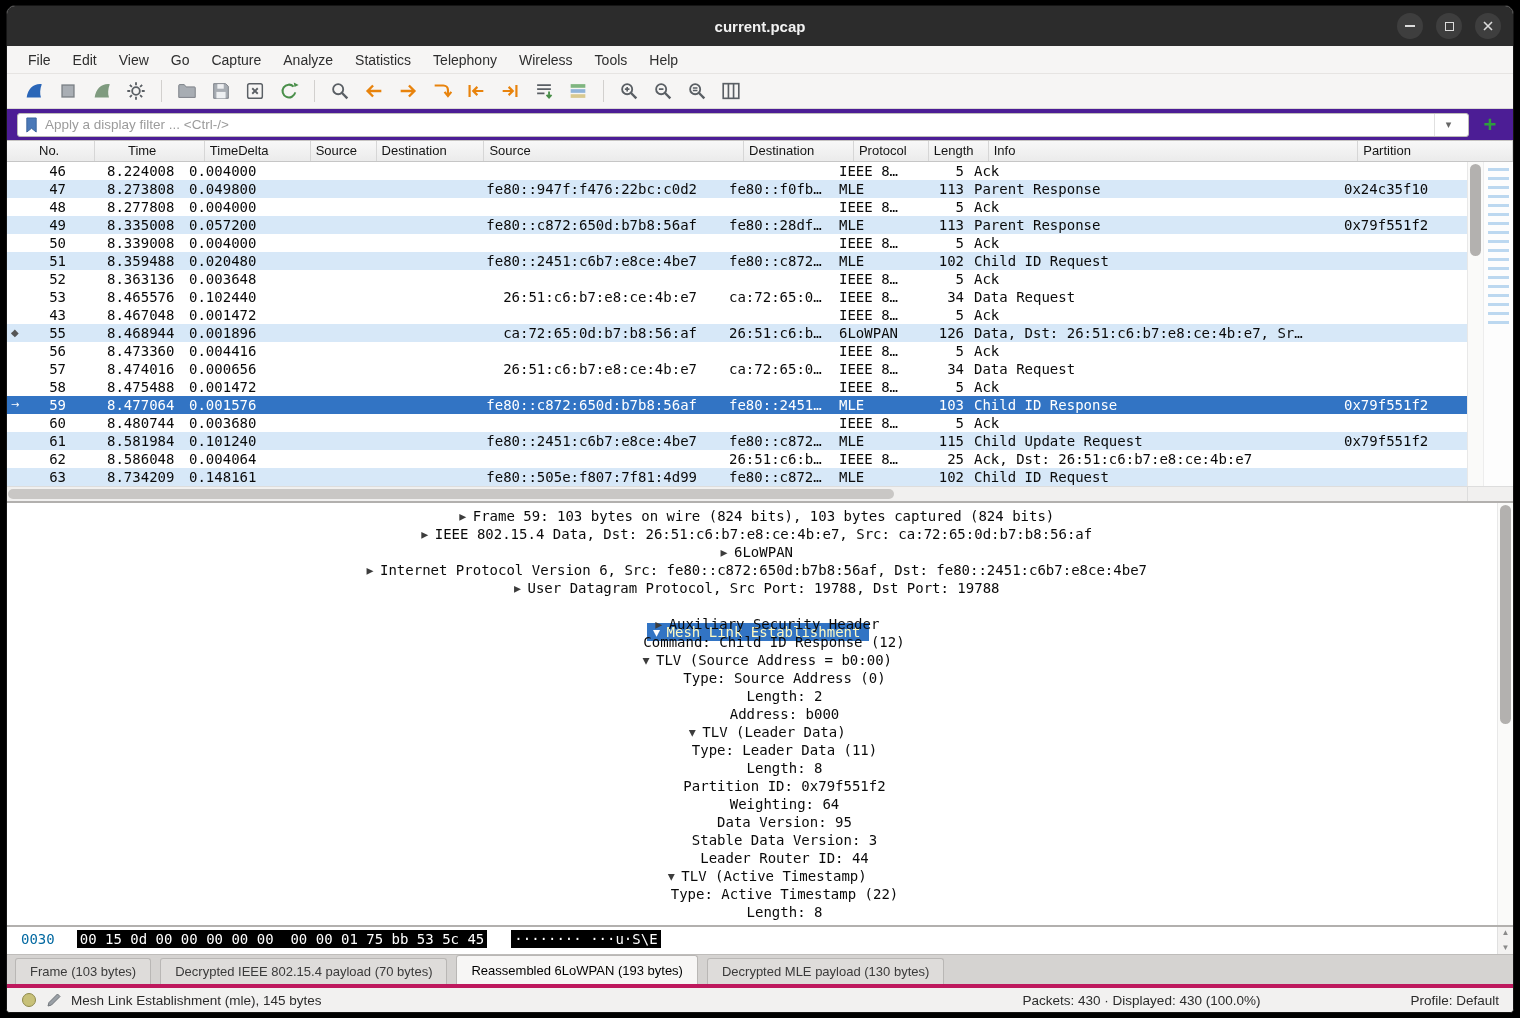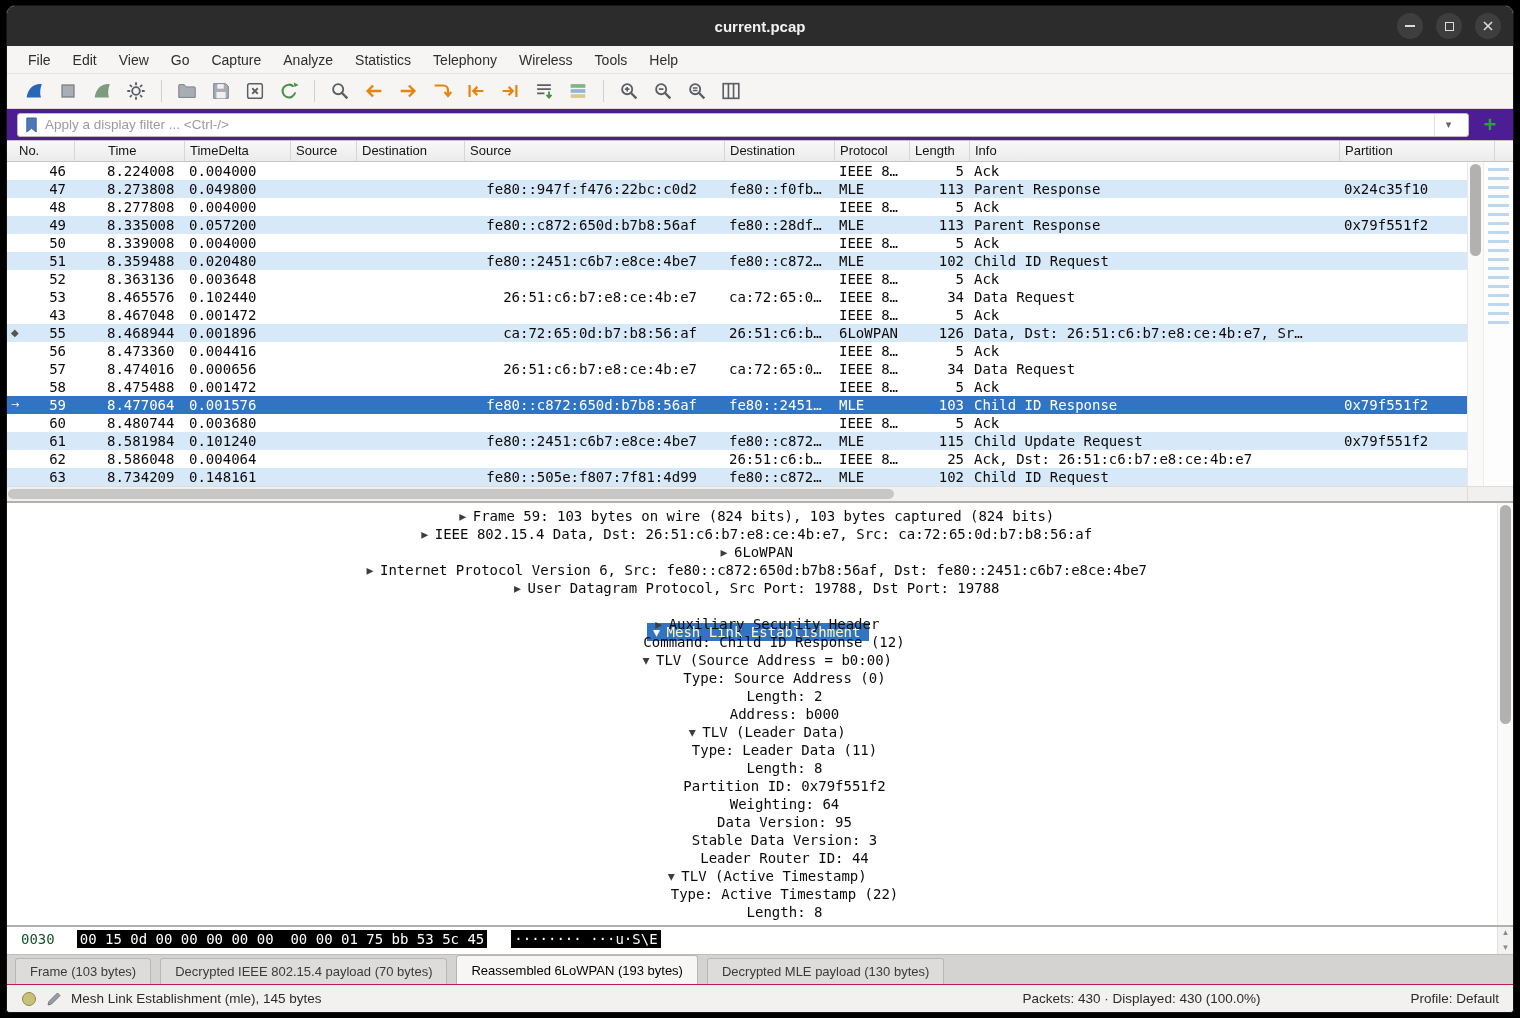--- a/index.html
+++ b/index.html
@@ -39,21 +39,21 @@
   .finput input { flex:1; border:none; outline:none; background:transparent; font-size:13.5px; color:#333; }
   .finput input::placeholder { color:#9b9b9b; }
   .fdrop { width:28px; height:22px; border-left:1px solid #e0e0e0; display:flex;
     align-items:center; justify-content:center; color:#666; font-size:11px; }
   .fplus { width:26px; height:24px; display:flex; align-items:center; justify-content:center;
     color:#2e9e3e; font-size:22px; font-weight:bold; }
 
   
   .plist { flex:0 0 360px; display:flex; flex-direction:column; background:#fff; }
   .phead { flex:0 0 21px; display:flex; background:linear-gradient(#f8f8f8,#ebebeb);
-    border-bottom:1px solid #c6c6c6; font-size:13px; color:#141414; }
+    border-bottom:1px solid #c6c6c6; font-size:13px; color:#141414;padding-left:20px; }
   .hcell { border-right:1px solid #d6d6d6; padding:2px 5px; white-space:nowrap; overflow:hidden; }
   .hfill { flex:1; }
   .c-no{width:68px;} .c-time{width:82px;margin-left:28px;} .c-delta{width:106px;} .c-src1{width:66px;}
   .c-dst1{width:108px;} .c-src{width:260px;} .c-dst{width:110px;} .c-proto{width:75px;}
   .c-len{width:60px;} .c-info{width:370px;} .c-part{width:155px;}
   .pbody { flex:1; display:flex; overflow:hidden; }
   .prows { width:1460px; font-family:"DejaVu Sans Mono", monospace; font-size:14px; }
   .prow { display:flex; height:18px; line-height:18px; white-space:nowrap; color:#0a0a0a; }
   .prow.blue { background:#d7e8f8; }
   .prow.sel { background:#3274c4; color:#fff; }
@@ -85,37 +85,37 @@
   .dline.collapsed > .lwrap > .expander::before { content:"▸"; }
   .dline.expanded  > .lwrap > .expander::before { content:"▾"; }
   .dline.sel .expander { color:#fff; }
   .dscroll { width:16px; background:#fafaf9; border-left:1px solid #e8e8e8; position:relative; }
   .dthumb { position:absolute; left:2px; right:2px; top:2px; height:52%; background:#b3b1af; border-radius:6px; }
 
   
   .hexpane { flex:0 0 29px; background:#fff; border-top:2px solid #b2b0ae; display:flex; overflow:hidden; }
   .hexline { flex:1; font-family:"DejaVu Sans Mono", monospace; font-size:14px;
     padding:4px 0 0 14px; white-space:pre; color:#0a0a0a; }
-  .offset { color:#14532d; margin-right:22px; }
+  .offset { color:#0369a1; margin-right:22px; }
   .hexsel { background:#000000; color:#fff; padding:1px 3px; }
   .hexgap { display:inline-block; width:24px; }
   .xscroll { width:16px; background:#f3f2f1; border-left:1px solid #e0e0e0; display:flex;
     flex-direction:column; justify-content:space-between; align-items:center; padding:2px 0; }
   .xarrow { font-size:8px; color:#8a8a8a; line-height:8px; }
 
   
   .tabbar { flex:0 0 30px; background:#d5d3d1; border-top:1px solid #bfbdbb;
     display:flex; align-items:flex-end; padding-left:8px; gap:9px; }
   .tab { height:26px; display:flex; align-items:center; padding:0 14px; font-size:13px;
     color:#3a3a3a; background:#deDCda; background:#dedcda; border:1px solid #b9b7b5;
     border-bottom:none; border-radius:3px 3px 0 0; }
   .tab.active { background:#f7f6f5; height:29px; color:#000; }
 
   
-  .statusbar { flex:0 0 28px; background:#f2f1f0; border-top:1px solid #be185d;
+  .statusbar { flex:0 0 28px; background:#f2f1f0; border-top:4px solid #be185d;
     display:flex; align-items:center; padding:0 14px; font-size:13.5px; color:#2b2b2b; }
   .sleft { flex:1; display:flex; align-items:center; gap:9px; }
   .sprofile { margin-left:150px; }
 </style>
 </head>
 <body>
 
 <div class="window">
 
   <div class="titlebar">

